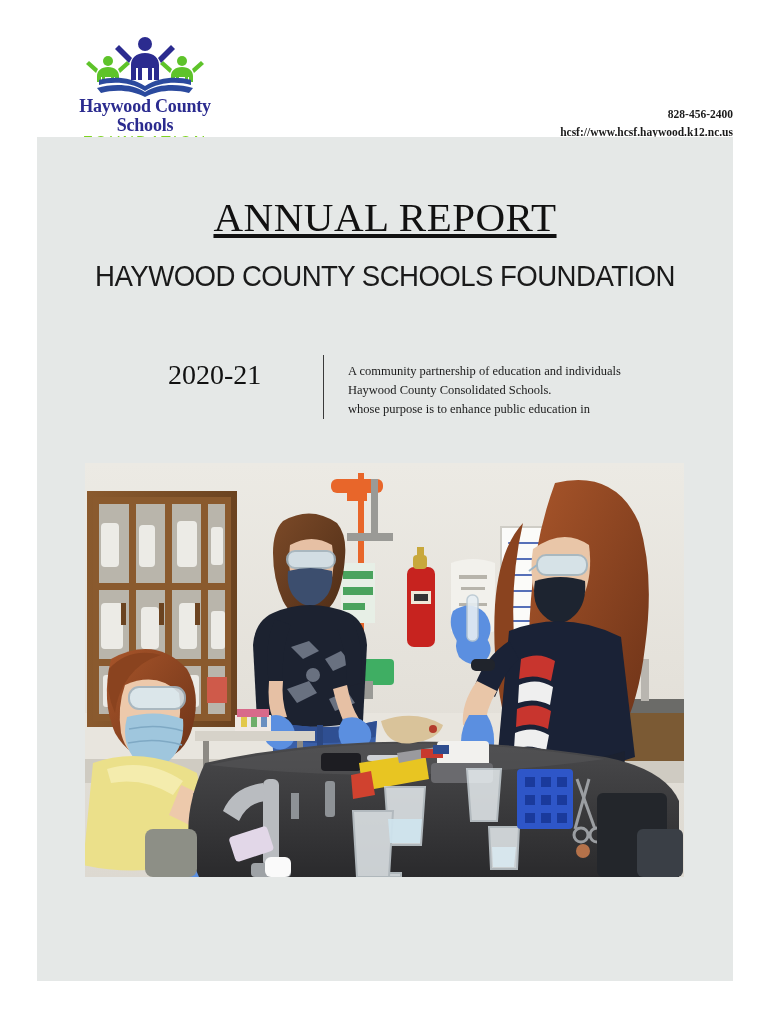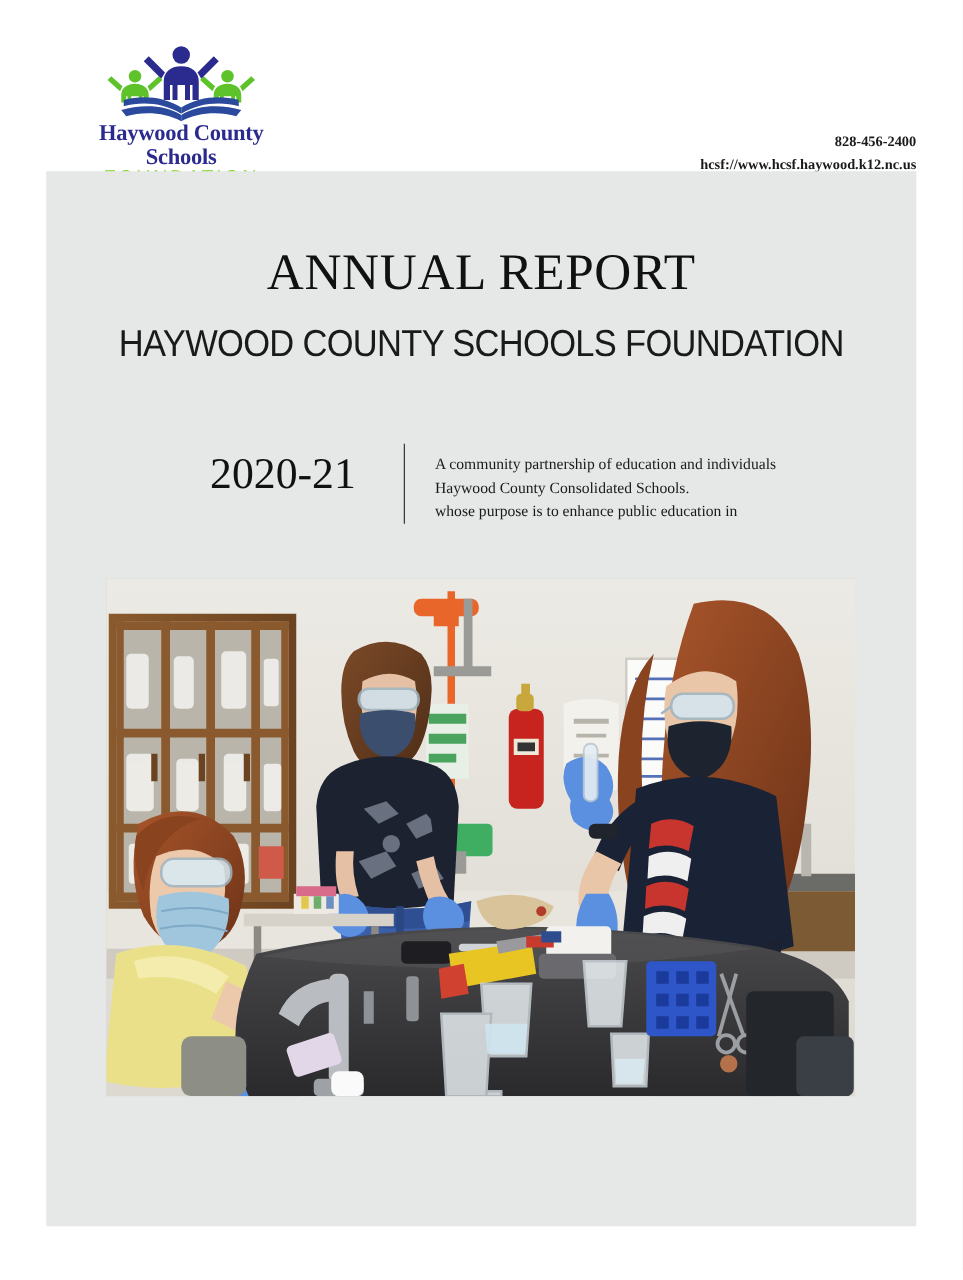--- a/index.html
+++ b/index.html
@@ -86,20 +86,21 @@
   .title-main {
     position: absolute;
     left: 0; top: 56px;
     width: 696px;
     text-align: center;
     font-family: "Liberation Serif", serif;
     font-weight: normal;
     font-size: 41px;
     letter-spacing: 0.5px;
     color: #111111;
+    text-decoration: underline;
   }
   .title-sub {
     position: absolute;
     left: 0; top: 122px;
     width: 696px;
     text-align: center;
     font-family: "Liberation Sans", sans-serif;
     font-weight: normal;
     font-size: 30px;
     letter-spacing: -0.6px;
@@ -113,21 +114,21 @@
     left: 0;
     top: 218px;
     width: 696px;
     height: 72px;
   }
   .year {
     position: absolute;
     left: 131px;
     top: 4px;
     font-family: "Liberation Serif", serif;
-    font-size: 35px;
+    font-size: 28px;
     color: #111111;
     letter-spacing: 0px;
   }
   .year-divider {
     position: absolute;
     left: 286px;
     top: 0px;
     width: 1px;
     height: 64px;
     background: #3a3a3a;

